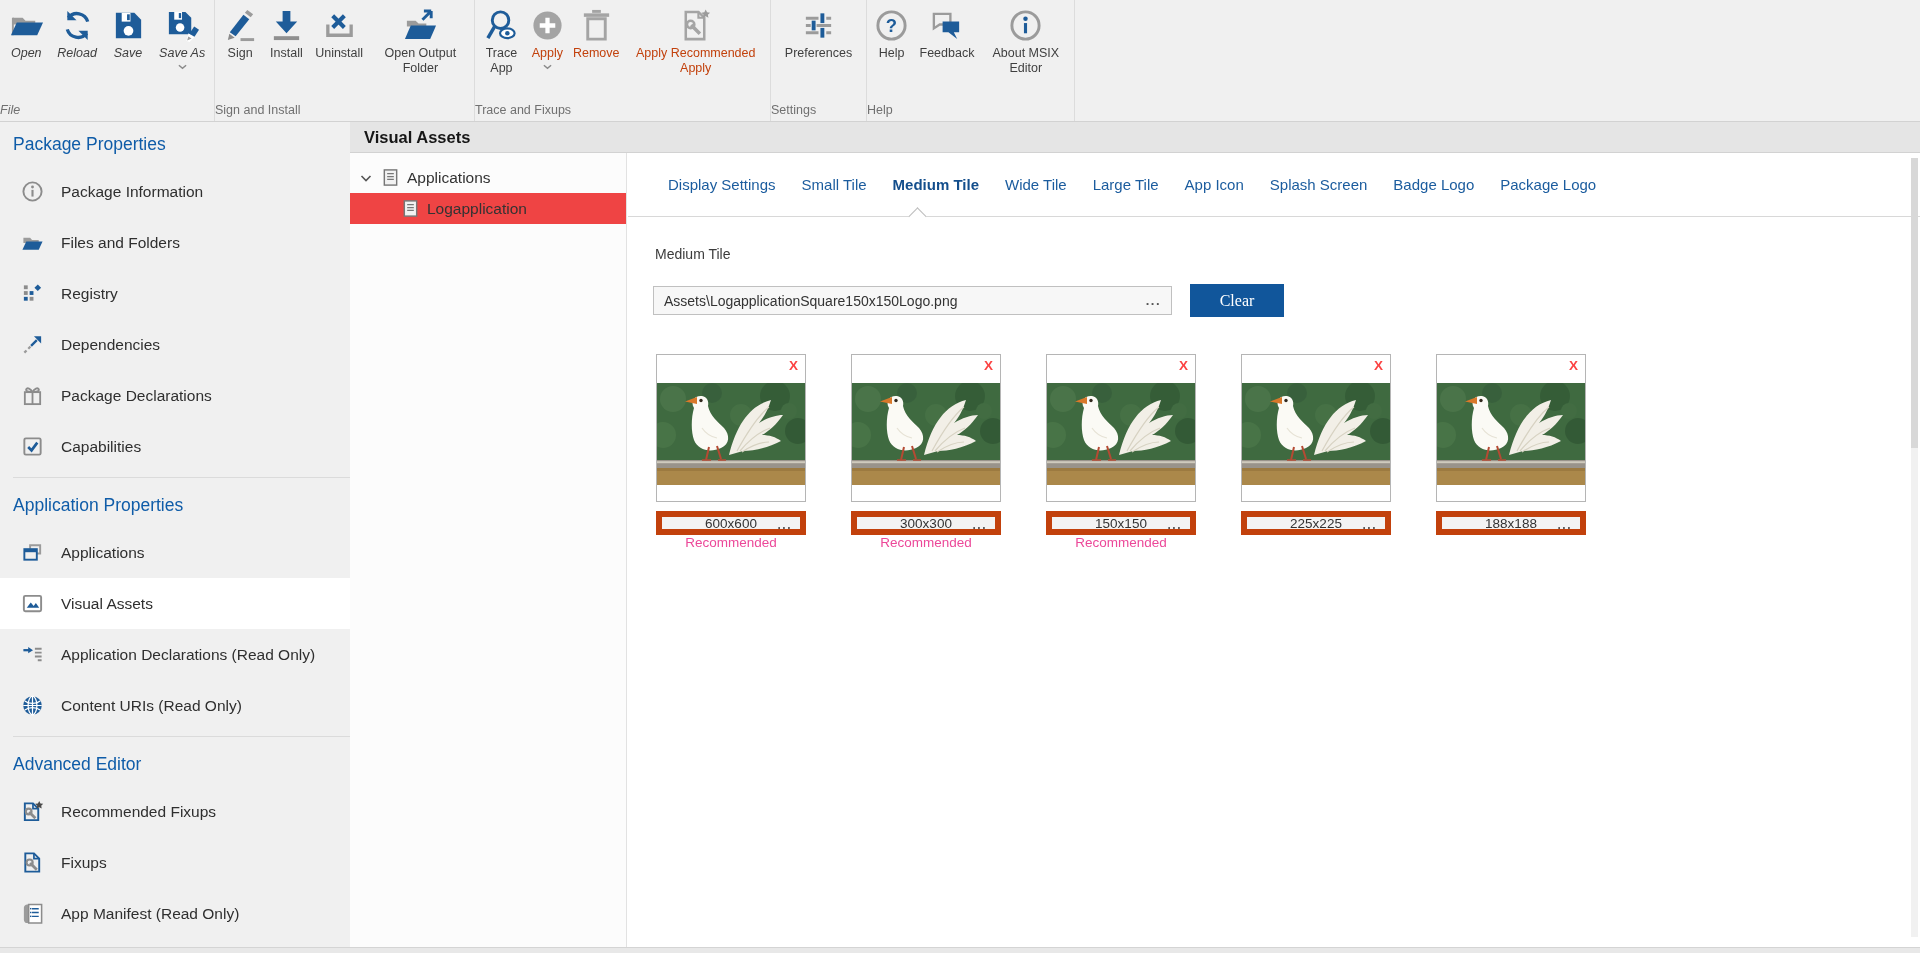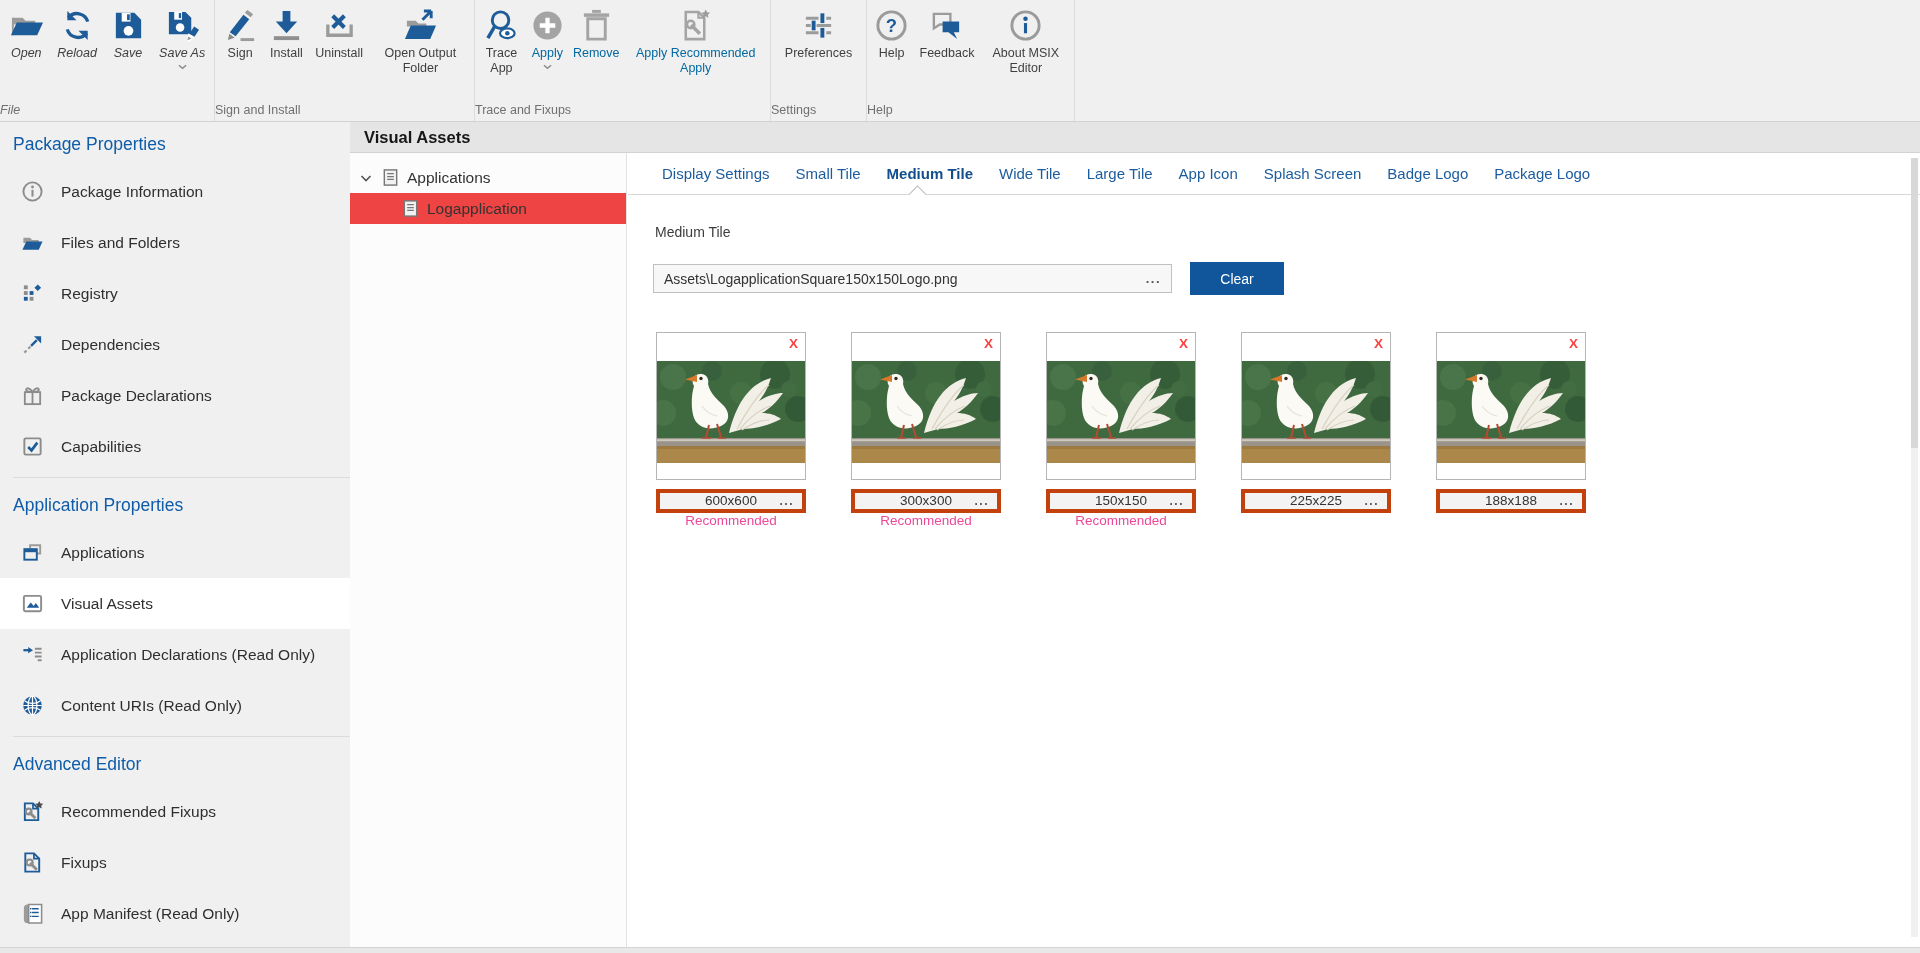--- a/index.html
+++ b/index.html
@@ -6,21 +6,21 @@
   html,body{width:1920px;height:953px;overflow:hidden;background:#fff;
     font-family:"Liberation Sans",sans-serif;-webkit-font-smoothing:antialiased}
   
   .ribbon{position:absolute;left:0;top:0;width:1920px;height:122px;background:#f0f0f0;
     border-bottom:1px solid #d2d2d2}
   #ribbon-groups{display:flex;height:100%}
   .rgroup{position:relative;height:100%;border-right:1px solid #dcdcdc;flex:none}
   .rbuttons{display:flex;justify-content:space-around;align-items:flex-start;padding:6px 2px 0;height:98px}
   .rbtn{display:flex;flex-direction:column;align-items:center;gap:3px;padding:2px 4px 0;
     font-size:12.5px;color:#3f3f3f;text-align:center;line-height:1.18;cursor:default}
-  .rbtn.disabled{color:#0369a1}
+  .rbtn.disabled{color:#c2410c}
   .ricon svg{width:35px;height:35px;display:block}
   .rchev svg{display:block}
   .rlabel{max-width:96px}
   [data-name="trace-app-button"] .rlabel{max-width:46px}
   [data-name="open-output-folder-button"] .rlabel{max-width:92px}
   [data-name="apply-recommended-fixups-button"] .rlabel{max-width:156px}
   [data-name="about-msix-editor-button"] .rlabel{max-width:82px}
   .rgroup-label{position:absolute;bottom:4px;left:0;width:100%;
     font-size:12.5px;color:#707070}
   
@@ -39,46 +39,46 @@
   
   .tree{position:absolute;left:350px;top:153px;width:277px;bottom:6px;background:#fcfcfc;
     border-right:1px solid #e2e2e2;padding-top:9px}
   .tree-row{height:31px;display:flex;align-items:center;gap:7px;font-size:15.5px;color:#333;cursor:default}
   .tree-row.root{padding-left:8px}
   .tree-row.child{padding-left:51px;background:#ef4444}
   .tree-chev svg{width:16px;height:16px;display:block}
   .tree-doc svg{width:19px;height:19px;display:block}
   
   .content{position:absolute;left:628px;top:153px;right:0;bottom:6px;background:#fff;overflow:hidden}
-  .tabs{display:flex;align-items:center;height:42px;padding-left:21px;position:relative;
+  .tabs{display:flex;align-items:center;height:64px;padding-left:27px;position:relative;
     border-bottom:1px solid #d8d8d8}
   .tab{padding:0 13px;height:100%;display:flex;align-items:center;font-size:15px;
     color:#1b5c9e;cursor:default;white-space:nowrap}
   .tab.active{font-weight:bold;color:#134e8c}
   #tab-notch{position:absolute;bottom:-7px;left:230px;width:13px;height:13px;background:#fff;
     transform:rotate(45deg);border-left:1px solid #bdbdbd;border-top:1px solid #bdbdbd}
   .field-label{margin:29px 0 0 27px;font-size:14px;color:#3c3c3c}
   .path-row{margin:24px 0 0 25px;display:flex;align-items:flex-start}
   .path-input{width:519px;height:29px;background:#f7f7f7;border:1px solid #c0c0c0;
     display:flex;align-items:center;justify-content:space-between;padding:0 10px;
     font-size:14px;color:#333;cursor:text}
   .path-text{white-space:nowrap;overflow:hidden}
   .browse-dots{color:#555;font-weight:bold;letter-spacing:1.5px;font-size:13px;cursor:pointer}
   .clear-btn{margin-left:18px;margin-top:-2px;width:94px;height:33px;border:none;cursor:pointer;
-    background:var(--accent-blue,#11569b);color:#fff;font-size:14px;font-family:Liberation Sans, sans-serif}
+    background:var(--accent-blue,#11569b);color:#fff;font-size:16px;font-family:Liberation Serif, serif}
   
   .cards{display:flex;gap:45px;margin:37px 0 0 28px}
   .asset-col{width:150px;flex:none}
   .asset-card{position:relative;width:150px;height:148px;background:#fff;border:1px solid #b5b5b5}
   .remove-x{position:absolute;top:3px;right:7px;color:var(--remove-red,#fb4343);
     font-weight:bold;font-size:13.5px;cursor:pointer;z-index:2}
   .dove{position:absolute;top:28px;left:0;width:148px;height:102px}
   .dove svg{width:100%;height:100%;display:block}
   .size-box{position:relative;margin-top:9px;width:150px;height:24px;background:#f3f3f3;
-    border:4px solid #c2410c;display:flex;justify-content:center;
+    border:6px solid #c2410c;display:flex;align-items:center;justify-content:center;
     font-size:13.5px;color:#333;cursor:default}
   .size-dots{position:absolute;right:8px;top:1px;color:#555;font-weight:bold;
     letter-spacing:1.5px;font-size:12px;cursor:pointer}
   .rec-label{text-align:center;font-size:13.5px;color:#ec4899}
   
   .vscroll{position:absolute;right:2px;top:158px;width:7px;bottom:16px;background:#f1f1f1}
   .vthumb{width:100%;height:290px;background:#d8d8d8}
   .hscroll{position:absolute;left:0;right:0;bottom:0;height:6px;background:#e8e8e8;
     border-top:1px solid #d4d4d4}
 </style>

